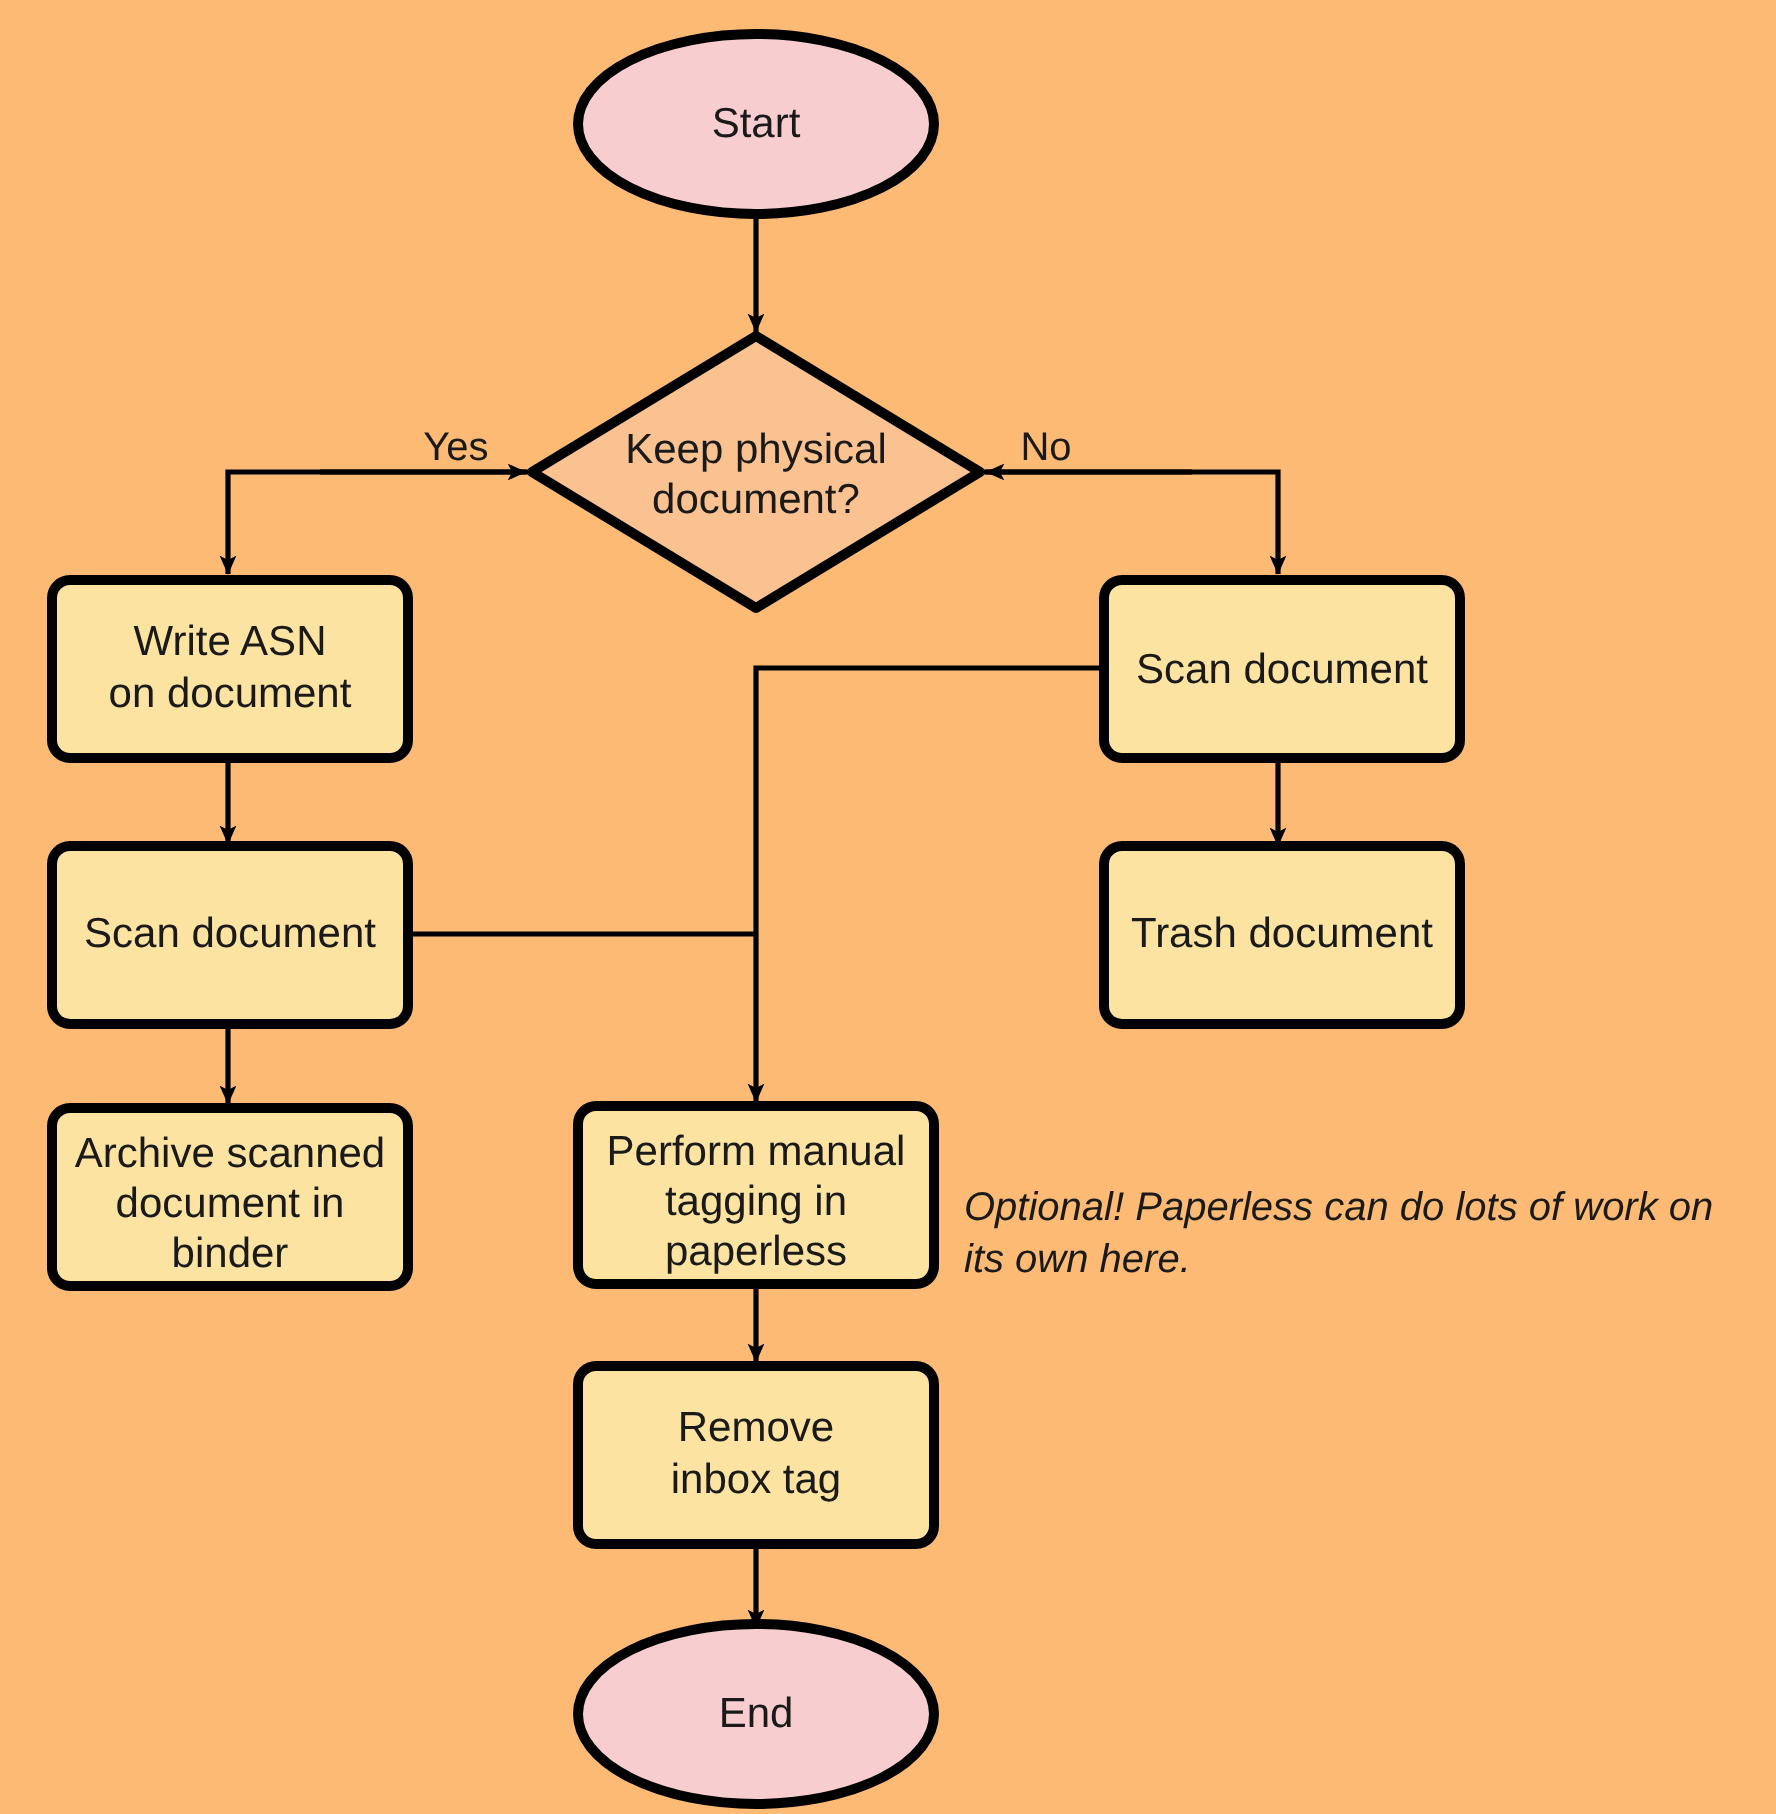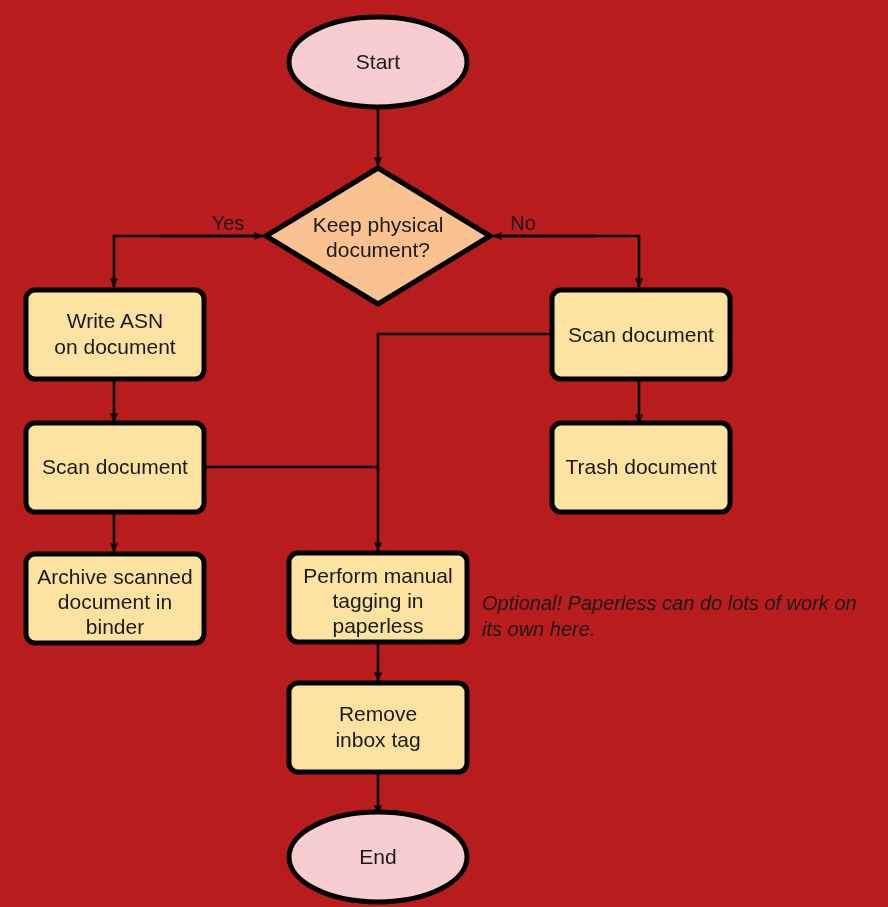--- a/index.html
+++ b/index.html
@@ -10,21 +10,21 @@
   body {
     width: 888px;
     height: 907px;
     font-family: "Liberation Sans", sans-serif;
     overflow: hidden;
   }
   #flowchart-root {
     position: relative;
     width: 888px;
     height: 907px;
-    background: #b91c1c;
+    background: #fdba74;
   }
   svg.flow-canvas {
     display: block;
     width: 888px;
     height: 907px;
   }
   .node-shape {
     stroke: #000000;
     stroke-width: 5;
     stroke-linejoin: round;

